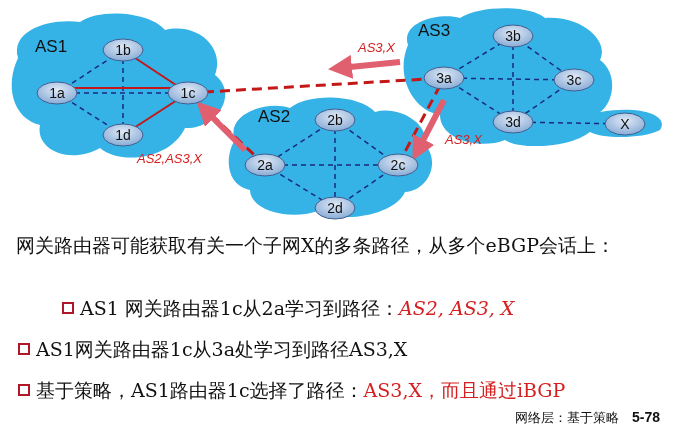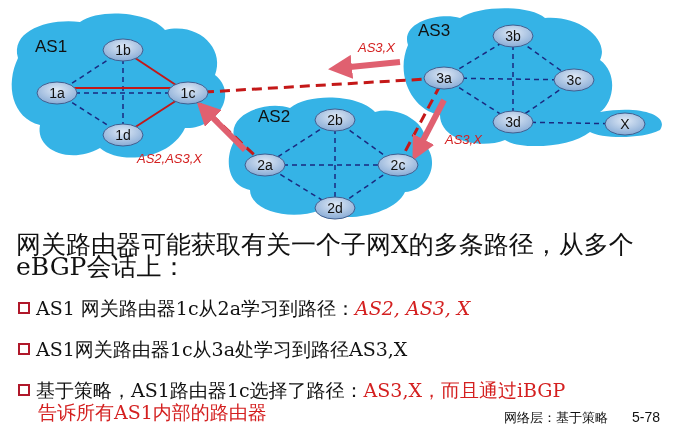--- a/index.html
+++ b/index.html
@@ -2,31 +2,31 @@
 <html><head>
 <meta charset="utf-8">
 <style>
   html, body { margin:0; padding:0; background:#ffffff; }
   body { width:674px; height:435px; position:relative; overflow:hidden;
          font-family:"DejaVu Serif", serif; }
   #diagram { position:absolute; left:0; top:0; width:674px; height:230px; }
   .as-label { font-family:"Liberation Sans", sans-serif; font-size:17px; fill:#111; }
   .router-label { font-family:"Liberation Sans", sans-serif; font-size:14px; fill:#111; }
   .path-label { font-family:"Liberation Sans", sans-serif; font-size:13px; font-style:italic; fill:#d42020; }
-  #intro { position:absolute; left:16px; top:234px; width:650px; font-size:25px; line-height:22px; color:#111; }
+  #intro { position:absolute; left:16px; top:234px; width:650px; font-size:19px; line-height:22px; color:#111; }
   .bullet { position:absolute; left:18px; font-size:19px; line-height:22px; color:#111; }
   .bullet .box { display:inline-block; width:12px; height:12px; border:2px solid #b0182a; box-sizing:border-box; margin-right:6px; vertical-align:1px; }
   .red { color:#d42020; }
   .italic { font-style:italic; }
-  #b1 { top:297px; }
+  #b1 { top:297px;margin-left:44px; }
   #b2 { top:338px;text-align:center; }
   #b3 { top:379px; }
   #b3 .cont { display:block; padding-left:20px; color:#d42020; }
   #footer { position:absolute; right:14px; bottom:8px; font-family:"Liberation Sans", sans-serif; font-size:13px; color:#111; }
-  #footer .pg { font-weight:normal; font-size:14px; margin-left:24px; }
+  #footer .pg { font-weight:bold; font-size:14px; margin-left:13px; }
 </style>
 </head>
 <body>
 
 <svg id="diagram" viewBox="0 0 674 230" xmlns="http://www.w3.org/2000/svg">
   <defs>
     <radialGradient id="rg" cx="50%" cy="35%" r="60%">
       <stop offset="0%" stop-color="#dfe9f6"></stop>
       <stop offset="100%" stop-color="#8fb0d8"></stop>
     </radialGradient>
@@ -144,18 +144,17 @@
 <div class="bullet" id="b1">
   <span class="box"></span><span>AS1 网关路由器1c从2a学习到路径：</span><span class="red italic">AS2, AS3, X</span>
 </div>
 
 <div class="bullet" id="b2">
   <span class="box"></span><span>AS1网关路由器1c从3a处学习到路径AS3,X</span>
 </div>
 
 <div class="bullet" id="b3">
   <span class="box"></span><span>基于策略，AS1路由器1c选择了路径：</span><span class="red">AS3,X，而且通过iBGP</span>
-  <span class="cont">告诉所有AS1内部的路由器</span>
 </div>
 
 <div id="footer">
   <span>网络层：基于策略</span><span class="pg">5-78</span>
 </div>
 
 </body></html>

